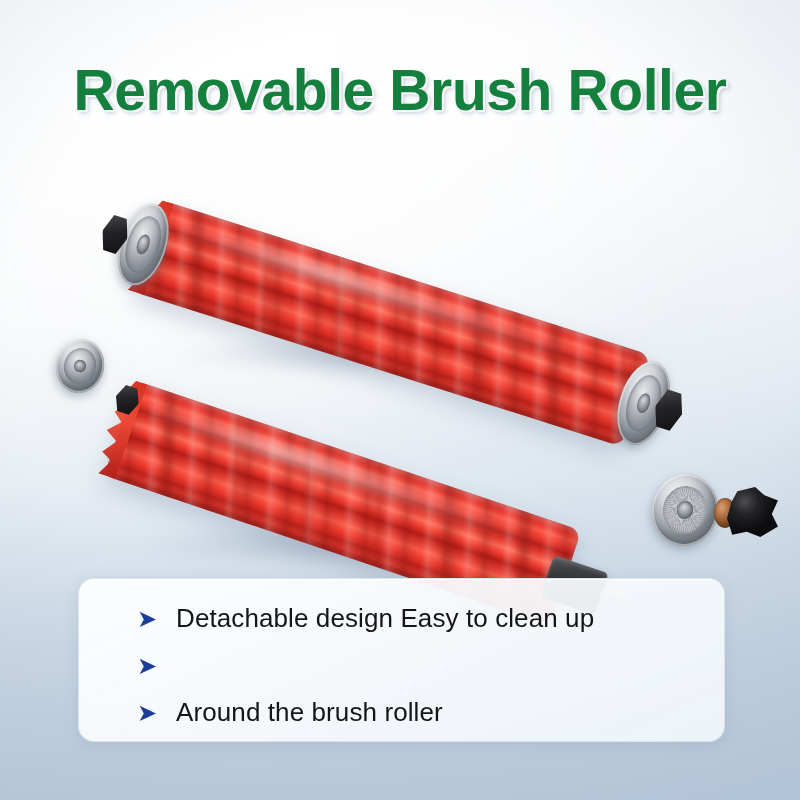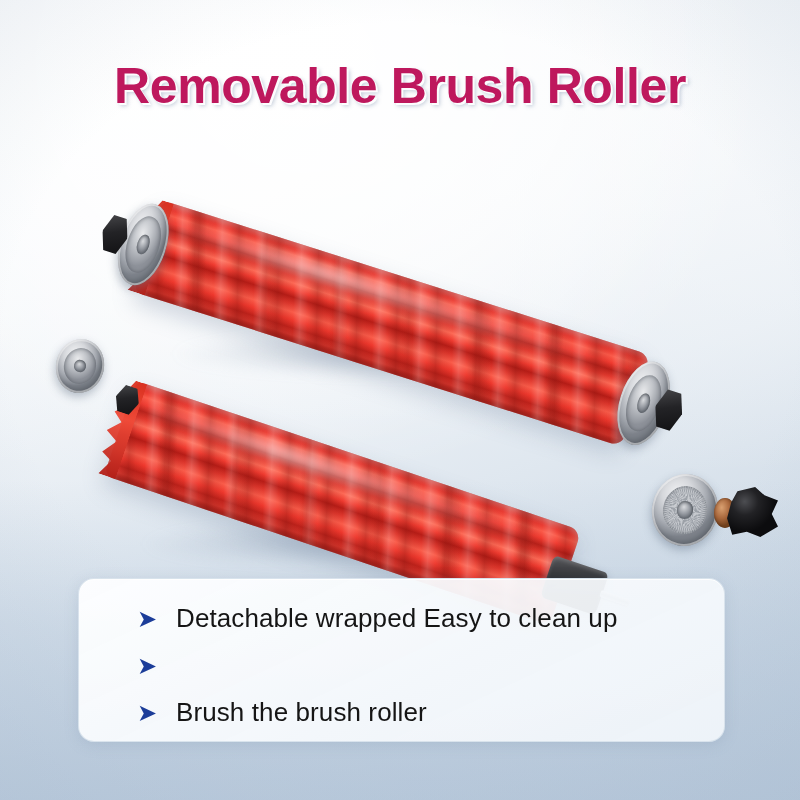--- a/index.html
+++ b/index.html
@@ -31,24 +31,24 @@
   }
   .bg-vig {
     position:absolute; inset:0;
     background:radial-gradient(95% 75% at 50% 42%, rgba(255,255,255,0) 52%, rgba(156,176,198,0.30) 100%);
   }
 
   
   #title {
     position:absolute; left:0; right:0; top:57px;
     text-align:center;
-    font-size:50px;
+    font-size:57px;
     font-weight:bold;
     letter-spacing:-0.4px;
-    color:#be185d;
+    color:#15803d;
     text-shadow:
        2px 2px 0 rgba(255,255,255,0.95),
        3px 3px 4px rgba(120,140,170,0.45),
       -1px -1px 0 rgba(255,255,255,0.5);
     white-space:nowrap;
   }
 
   
   #photo { position:absolute; inset:0; }
 
@@ -281,27 +281,27 @@
     <div class="copper" style="left:714px; top:498px; width:22px; height:30px;"></div>
     <div class="blob" style="left:726px; top:487px; width:52px; height:52px;
                 clip-path:polygon(22% 8%, 56% 0%, 74% 16%, 100% 26%, 88% 52%, 100% 76%, 66% 96%, 40% 86%, 12% 92%, 2% 60%, 10% 30%);"></div>
 
   </div>
 
   <div id="panel">
 
     <div class="bullet-row">
       <span class="arrow">➤</span>
-      <span class="bullet-text">Detachable wrapped Easy to clean up</span>
+      <span class="bullet-text">Detachable design Easy to clean up</span>
     </div>
 
     <div class="bullet-row">
       <span class="arrow">➤</span>
     </div>
 
     <div class="bullet-row">
       <span class="arrow">➤</span>
-      <span class="bullet-text">Brush the brush roller</span>
+      <span class="bullet-text">Around the brush roller</span>
     </div>
 
   </div>
 
 </div>
 
 </body></html>

